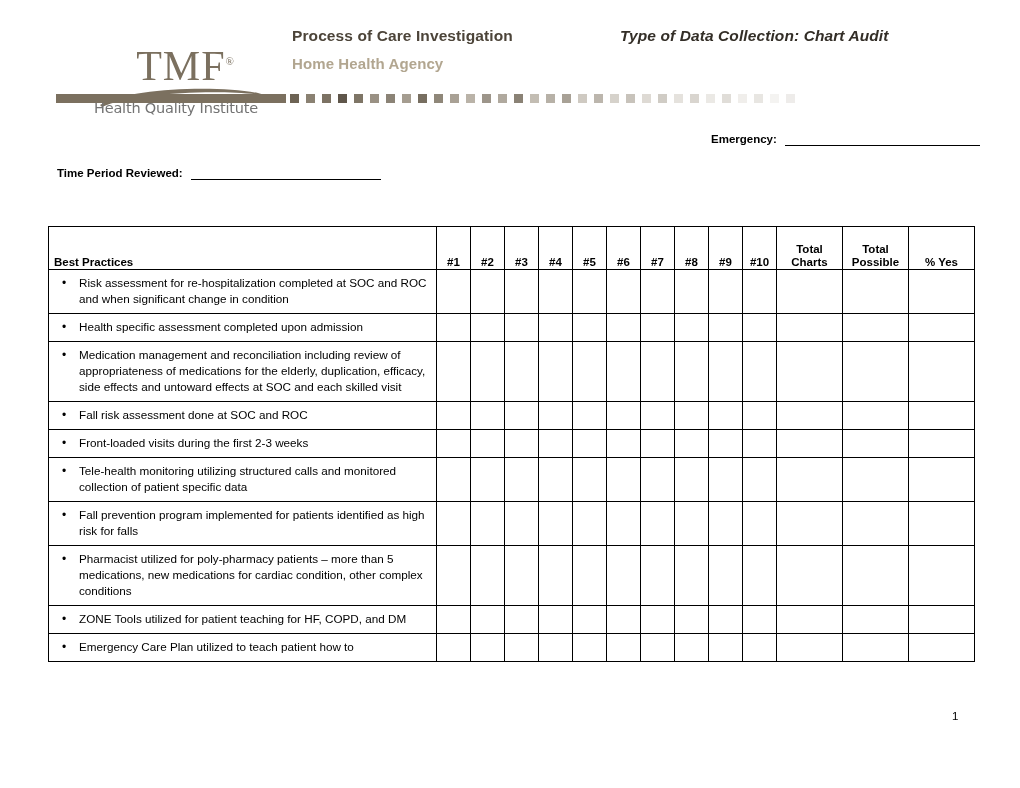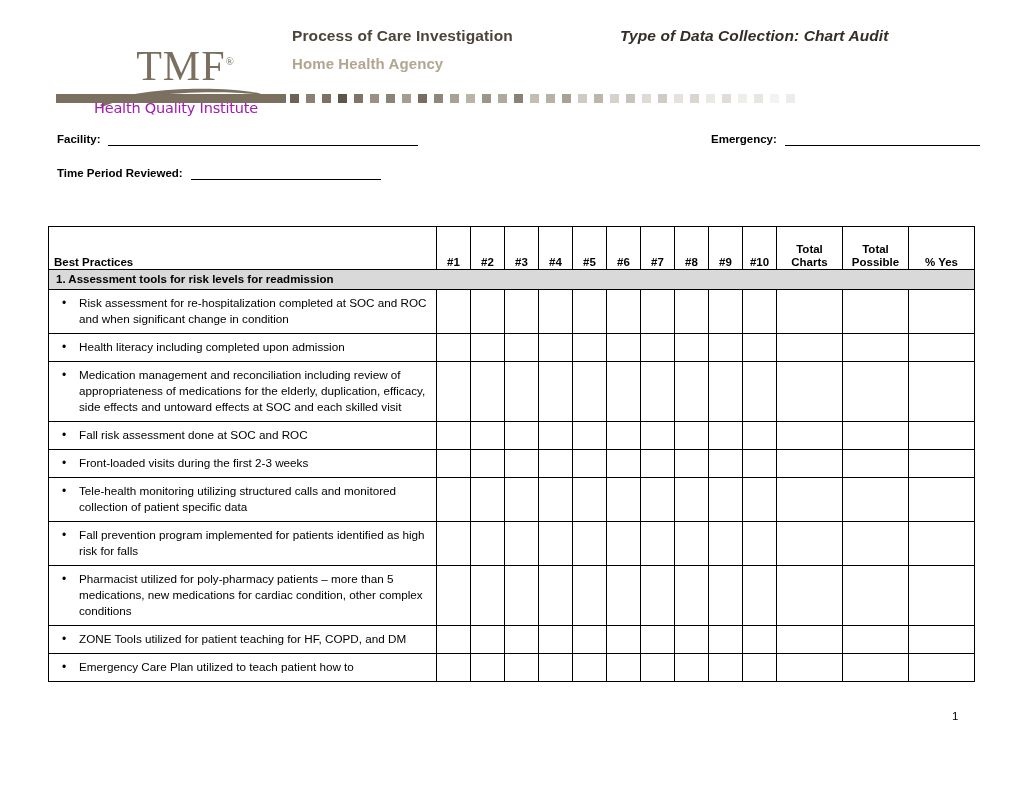--- a/index.html
+++ b/index.html
@@ -52,21 +52,21 @@
     width: 172px;
     height: 26px;
   }
   .logo-sub {
     position: absolute;
     left: 0px;
     top: 55px;
     width: 168px;
     text-align: center;
     font-size: 14.5px;
-    color: #a21caf;
+    color: #737373;
     font-family: "DejaVu Sans", sans-serif;
     letter-spacing: -0.2px;
   }
 
   .title-main {
     position: absolute;
     left: 292px;
     top: 27px;
     font-size: 15.5px;
     font-weight: bold;
@@ -273,24 +273,20 @@
       <i style="background: rgb(224, 221, 216);"></i>
       <i style="background: rgb(240, 238, 235);"></i>
       <i style="background: rgb(232, 230, 226);"></i>
       <i style="background: rgb(244, 243, 241);"></i>
       <i style="background: rgb(238, 236, 234);"></i>
     </div>
 </div>
 
 <div class="formfields" id="formfields">
     <div class="form-row">
-      <div class="fld" style="left: 57px; top: 0px;">
-        <span class="lbl">Facility:</span>
-        <span class="line" style="width: 310px;"></span>
-      </div>
       <div class="fld" style="left: 711px; top: 0px;">
         <span class="lbl">Emergency:</span>
         <span class="line" style="width: 195px;"></span>
       </div>
     </div>
     <div class="form-row">
       <div class="fld" style="left: 57px; top: 0px;">
         <span class="lbl">Time Period Reviewed:</span>
         <span class="line" style="width: 190px;"></span>
       </div>
@@ -333,23 +329,20 @@
             <div>Charts</div>
           </th>
           <th class="c-tot">
             <div>Total</div>
             <div>Possible</div>
           </th>
           <th class="c-pct">% Yes</th>
         </tr>
     </thead>
     <tbody id="audit-body">
-        <tr class="section">
-          <td colspan="14">1. Assessment tools for risk levels for readmission</td>
-        </tr>
         <tr class="item">
           <td class="prac">
             <div class="bullet-row">
               <span class="dot">•</span>
               <span class="txt">Risk assessment for re-hospitalization completed at SOC and ROC and when significant change in condition</span>
             </div>
           </td>
           <td class="cell"></td>
           <td class="cell"></td>
           <td class="cell"></td>
@@ -361,21 +354,21 @@
           <td class="cell"></td>
           <td class="cell"></td>
           <td class="cell"></td>
           <td class="cell"></td>
           <td class="cell"></td>
         </tr>
         <tr class="item">
           <td class="prac">
             <div class="bullet-row">
               <span class="dot">•</span>
-              <span class="txt">Health literacy including completed upon admission</span>
+              <span class="txt">Health specific assessment completed upon admission</span>
             </div>
           </td>
           <td class="cell"></td>
           <td class="cell"></td>
           <td class="cell"></td>
           <td class="cell"></td>
           <td class="cell"></td>
           <td class="cell"></td>
           <td class="cell"></td>
           <td class="cell"></td>

